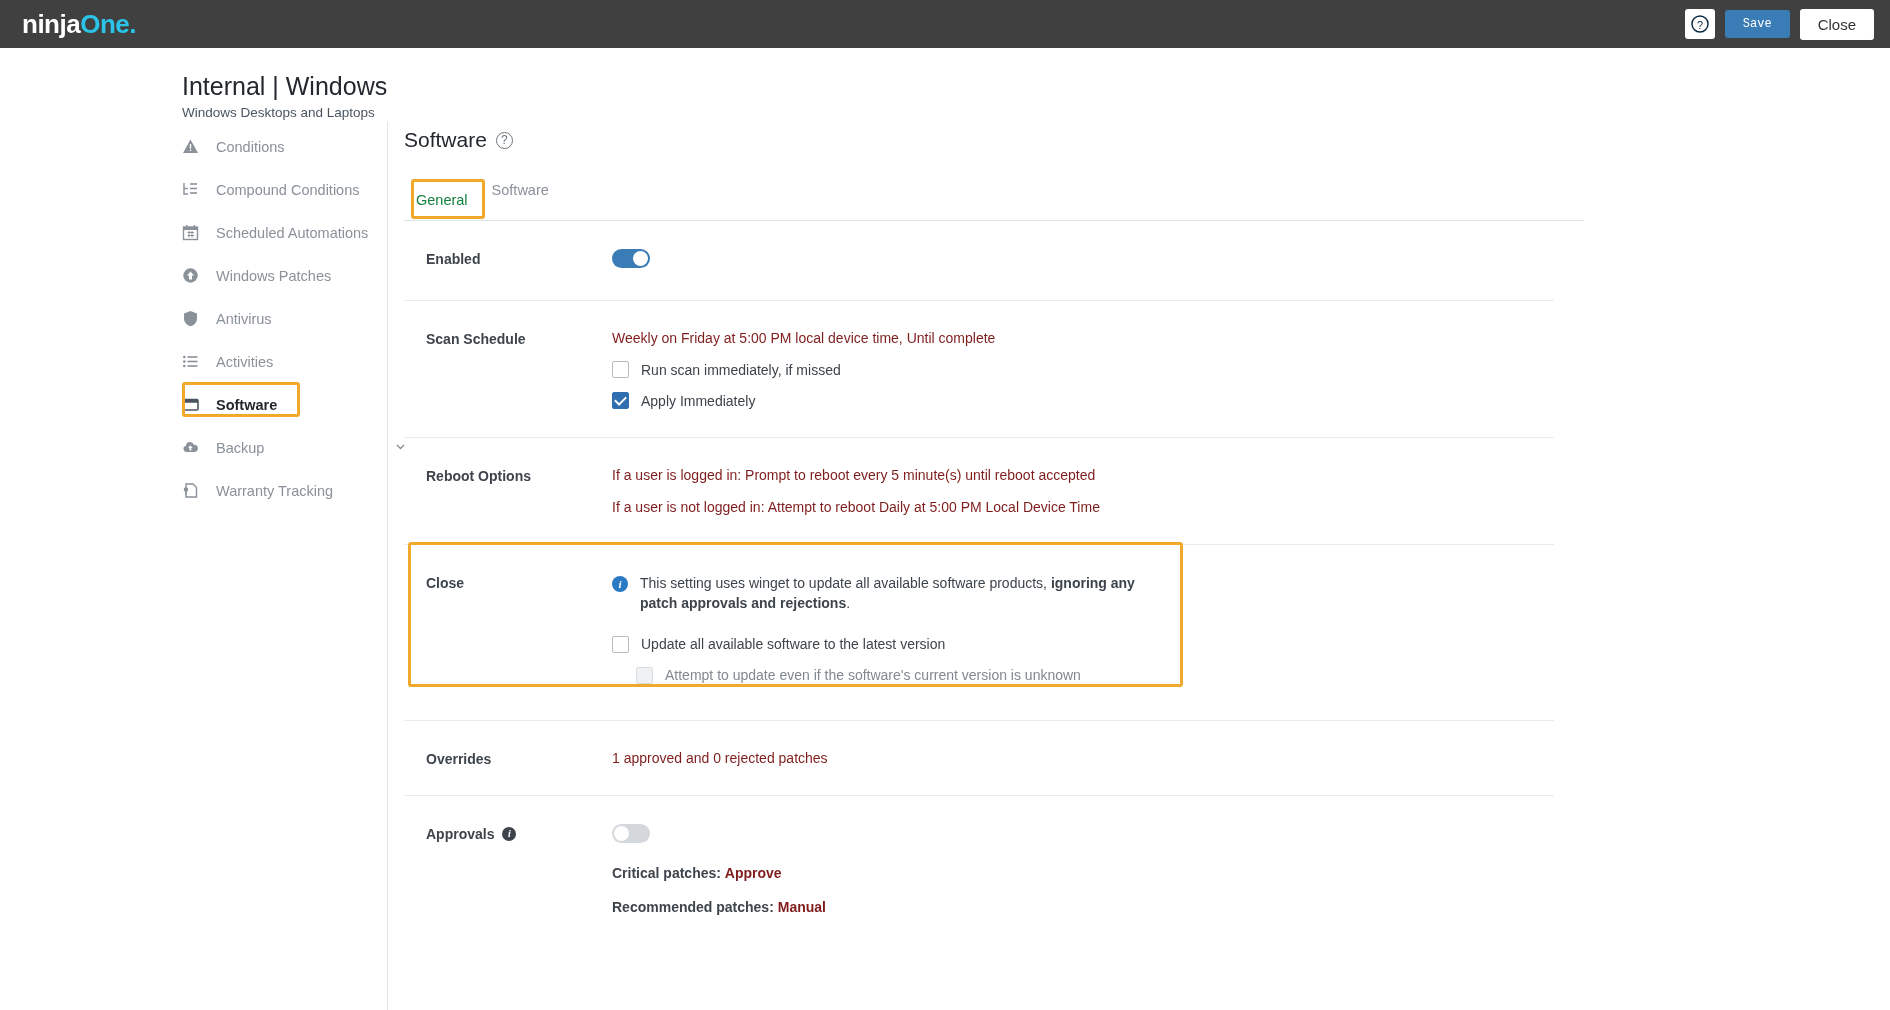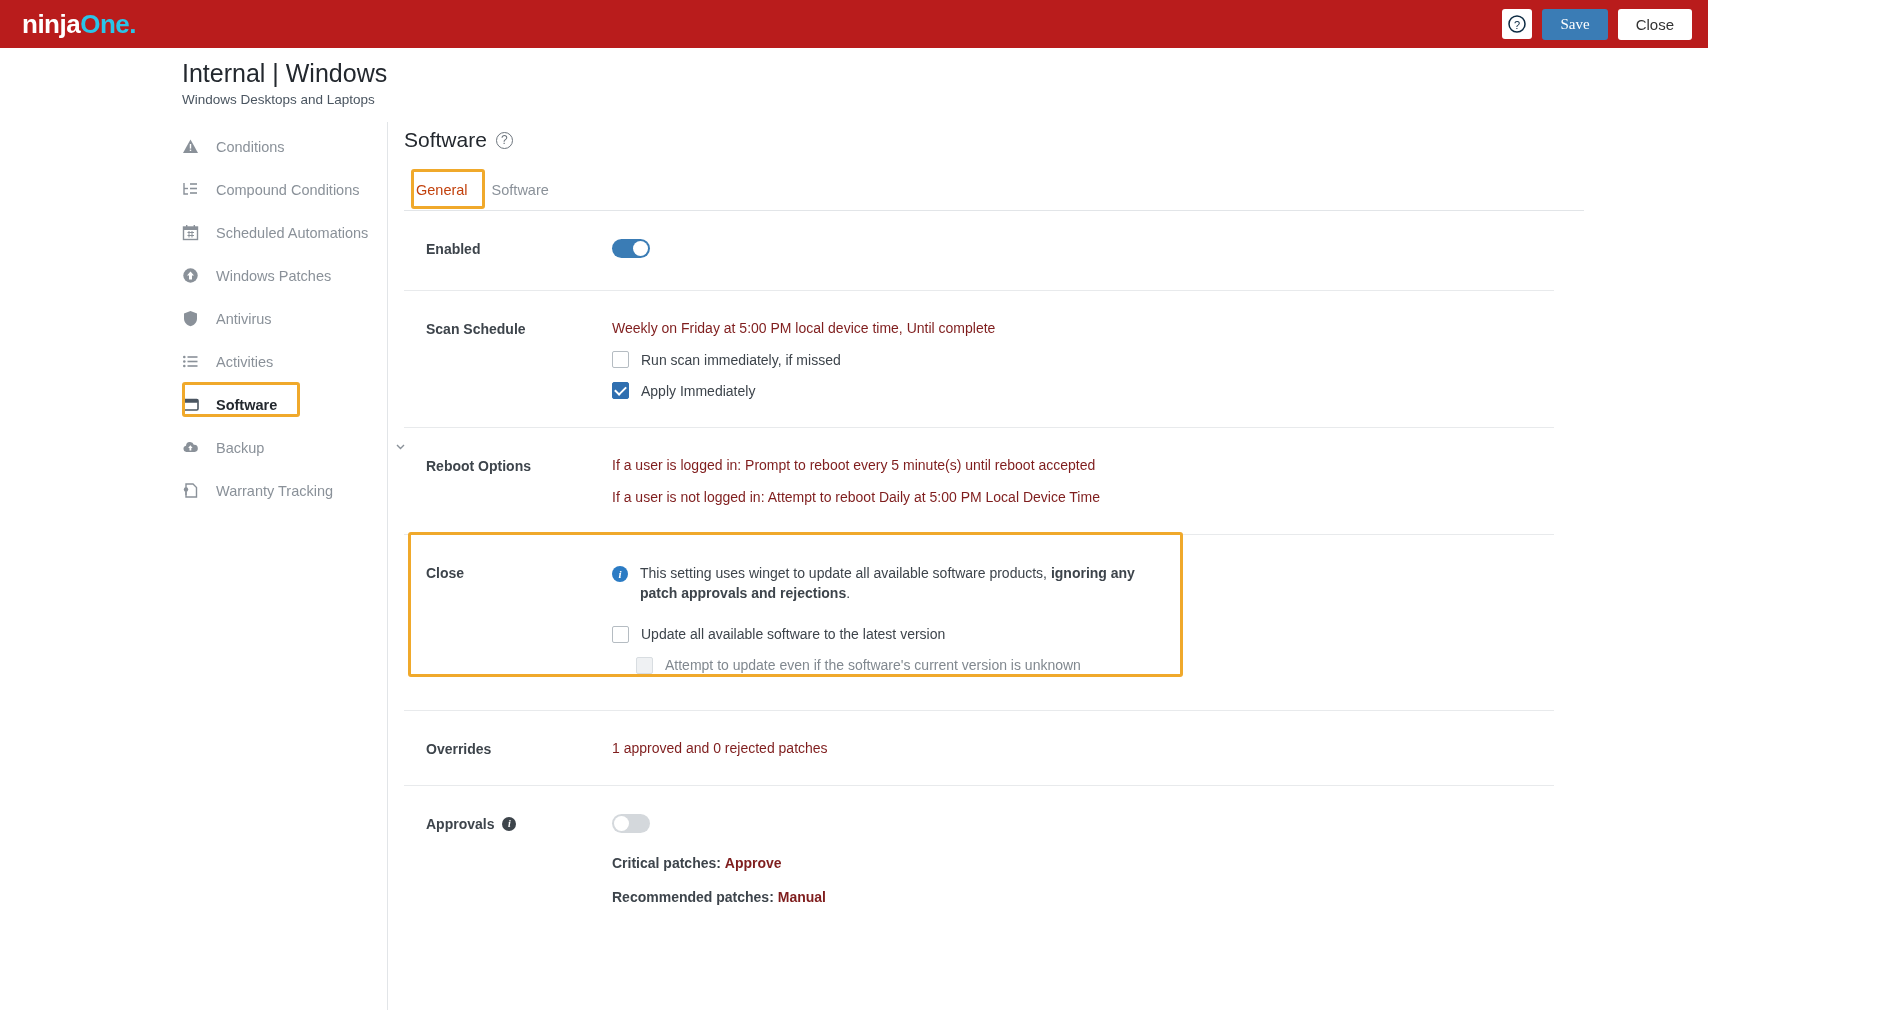--- a/index.html
+++ b/index.html
@@ -7,22 +7,22 @@
     margin: 0; padding: 0;
     width: 1890px; height: 1010px;
     background: #ffffff;
     font-family: "Liberation Sans", sans-serif;
     overflow: hidden;
   }
 
   
   .topbar {
     position: absolute; top: 0; left: 0;
-    width: 1708px; height: 48px;
-    background: #b91c1c;
+    width: 1890px; height: 48px;
+    background: #404040;
     display: flex; align-items: center;
   }
   .logo {
     margin-left: 22px;
     font-size: 26px;
     font-weight: bold;
     letter-spacing: -0.5px;
     line-height: 1;
     display: flex; align-items: baseline;
   }
@@ -41,41 +41,41 @@
     border-radius: 3px;
     display: flex; align-items: center; justify-content: center;
     cursor: pointer;
   }
   .help-btn svg { display: block; }
   .save-btn {
     background: #3a7cb5;
     color: #ffffff;
     border: none;
     border-radius: 3px;
-    font-size: 15px;
-    font-family: Liberation Serif, serif;
+    font-size: 12px;
+    font-family: Liberation Mono, monospace;
     padding: 7px 18px;
     cursor: pointer;
   }
   .close-btn {
     background: #ffffff;
     color: #333333;
     border: none;
     border-radius: 3px;
     font-size: 15px;
     font-family: "Liberation Sans", sans-serif;
     padding: 7px 18px;
     margin-right: 16px;
     cursor: pointer;
   }
 
   
   .page-header {
     position: absolute;
-    left: 182px; top: 58px;
+    left: 182px; top: 71px;
   }
   .page-title {
     font-size: 25px;
     color: #23282e;
     font-weight: normal;
     line-height: 1.2;
     margin: 0;
   }
   .page-subtitle {
     font-size: 13.5px;
@@ -169,21 +169,21 @@
     position: relative;
     width: 1180px;
   }
   .tab {
     font-size: 14.5px;
     padding: 8px 12px 12px 12px;
     color: #8a9199;
     cursor: pointer;
     position: relative;
   }
-  .tab.active { color: #c2410c; }
+  .tab.active { color: #15803d; margin-top: 10px; }
   #hl-tab-general {
     left: 7px; top: -5px;
     width: 74px; height: 40px;
   }
 
   
   .section {
     border-bottom: 1px solid #e8eaec;
     padding: 28px 0 28px 0;
     display: flex;

